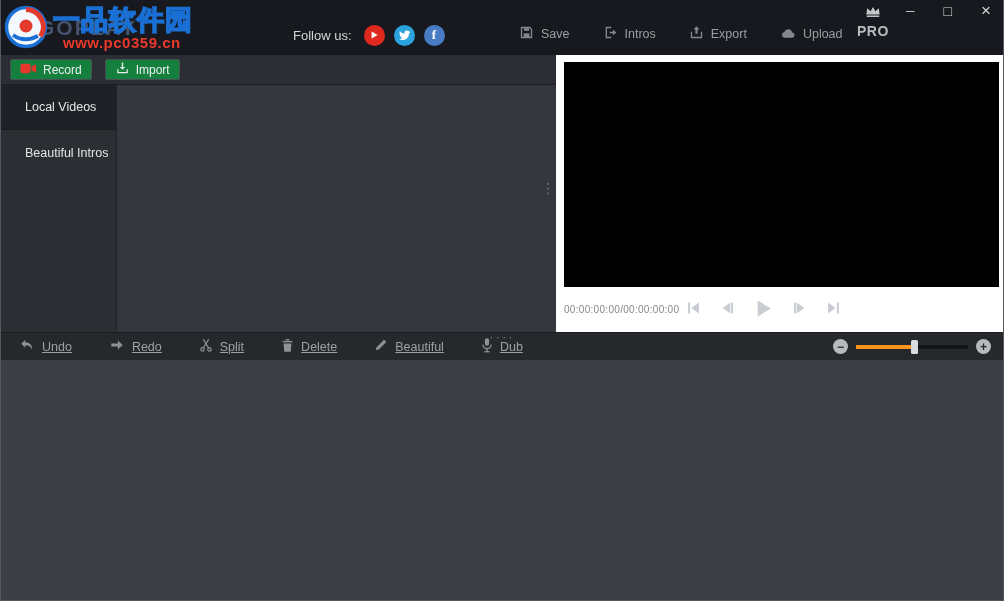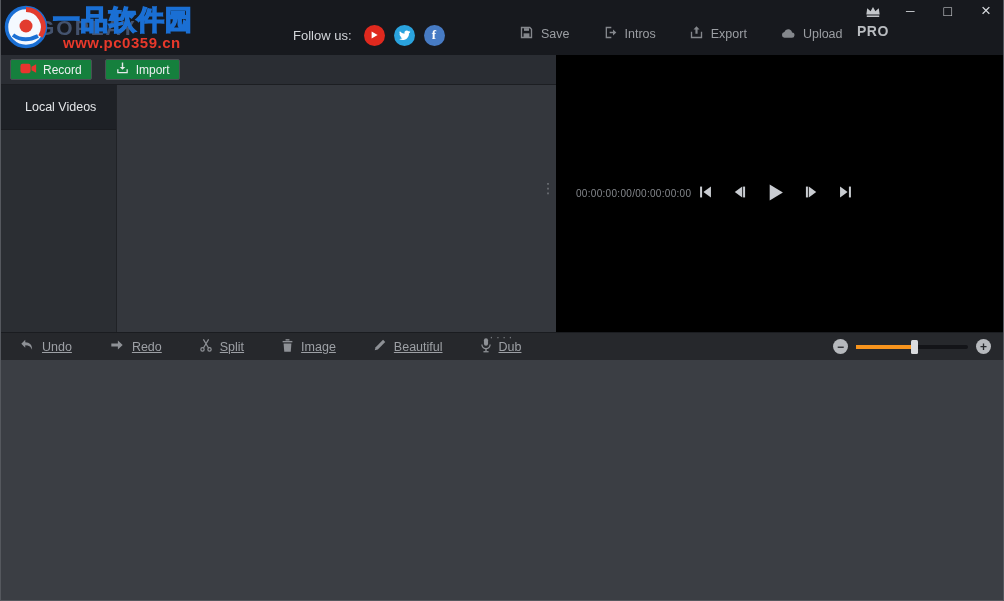--- a/index.html
+++ b/index.html
@@ -58,21 +58,21 @@
   .tab.active { color:#f7941d; border-bottom-color:#f08300; }
 
   .content-row { flex:1; display:flex; }
   .sidebar { width:116px; flex:0 0 auto; background:#2b2e33; border-right:1px solid #202226; }
   .side-item { height:45px; display:flex; align-items:center; padding-left:24px; font-size:12.5px;
                color:#e3e5e8; cursor:pointer; }
   .side-item.active { background:#1e2126; border-bottom:1px solid #1a1c20; }
   .media-panel { flex:1; background:#34373d; position:relative; }
   .drag-dots { position:absolute; right:1px; top:96px; color:#75787d; font-size:14px; line-height:1; cursor:ew-resize; }
 
-  .preview-col { flex:1; background:#000000; display:flex; }
+  .preview-col { flex:1; background:#ffffff; display:flex; flex-direction:column; }
   .video-screen { margin:7px 4px 0 8px; height:225px; background:#000; flex:0 0 auto; }
   .preview-controls { flex:1; position:relative; display:flex; align-items:center; }
   .timecode { margin-left:8px; font-size:10px; color:#84878c; letter-spacing:.3px; }
   .playback { position:absolute; left:128px; top:0; height:100%; display:flex; align-items:center; gap:15px; }
   .pb { background:none; border:none; color:#c9ccd1; display:flex; align-items:center; cursor:pointer; padding:2px; }
   .pb svg { fill:currentColor; }
 
   
   .edit-toolbar { height:28px; flex:0 0 auto; background:#26282c; border-top:1px solid #1a1c20;
                   display:flex; align-items:center; position:relative; padding-left:18px; gap:37px; }
@@ -219,20 +219,23 @@
           <span>Import</span>
         </button>
 
       </div>
 
       <div class="content-row">
         <aside class="sidebar">
           <div class="side-item active">
             <span>Local Videos</span>
           </div>
+          <div class="side-item">
+            <span>Beautiful Intros</span>
+          </div>
         </aside>
         <div class="media-panel">
           <span class="drag-dots">⋮</span>
         </div>
       </div>
     </div>
 
     <div class="preview-col">
       <div class="video-screen"></div>
       <div class="preview-controls">
@@ -312,21 +315,21 @@
       <span>Split</span>
     </button>
     <button class="ebtn">
       <span>
         <svg width="13" height="15" viewBox="0 0 16 18">
             <rect x="2" y="3.4" width="12" height="1.7"></rect>
             <rect x="5.6" y="1.2" width="4.8" height="1.7"></rect>
             <path d="M3.2 6.4 H12.8 L12 16.6 H4 Z"></path>
           </svg>
       </span>
-      <span>Image</span>
+      <span>Delete</span>
     </button>
     <button class="ebtn">
       <span>
         <svg width="14" height="14" viewBox="0 0 16 16">
             <path d="M2 14 L3 10.5 L11.5 2 L14 4.5 L5.5 13 Z"></path>
           </svg>
       </span>
       <span>Beautiful</span>
     </button>
     <button class="ebtn">

